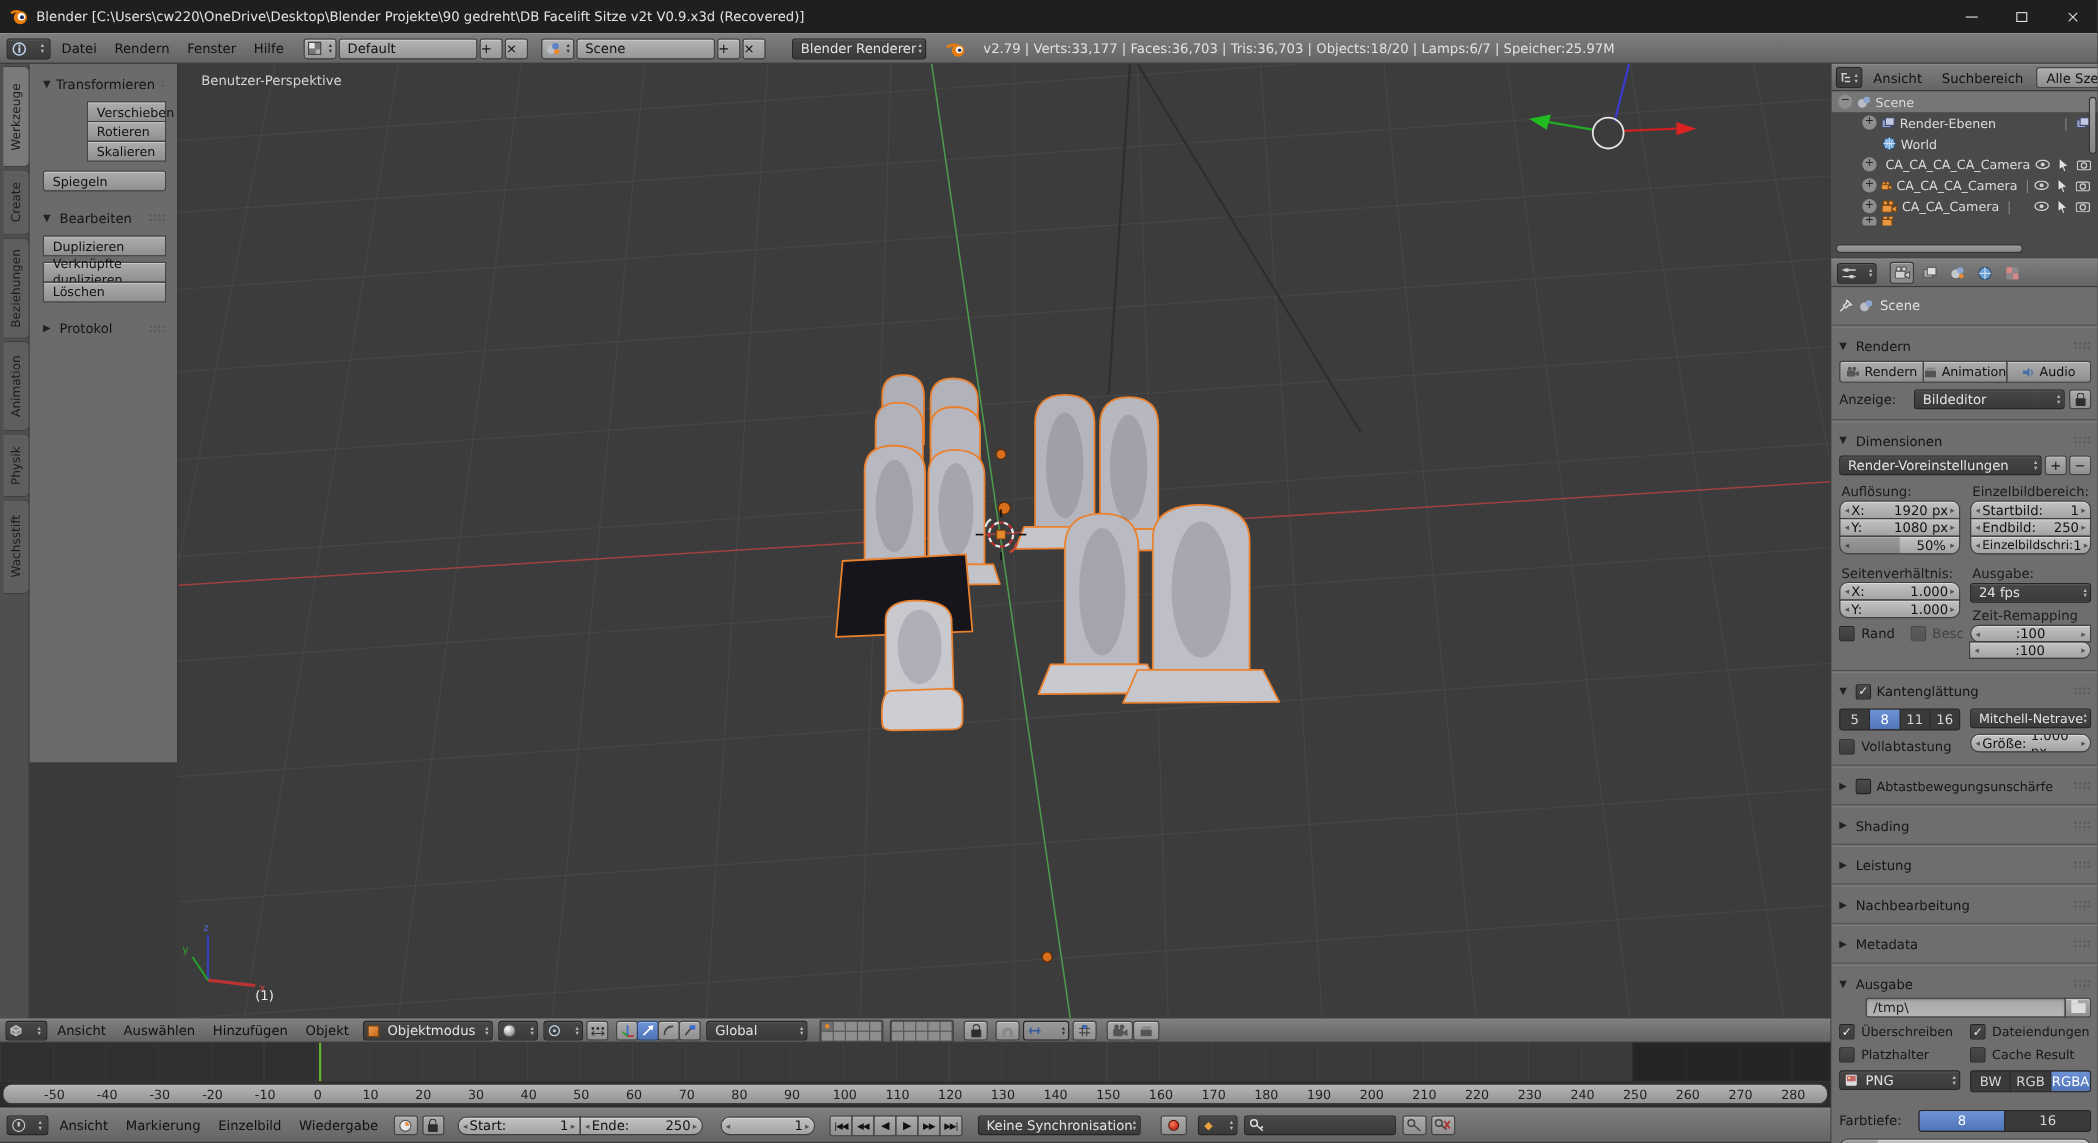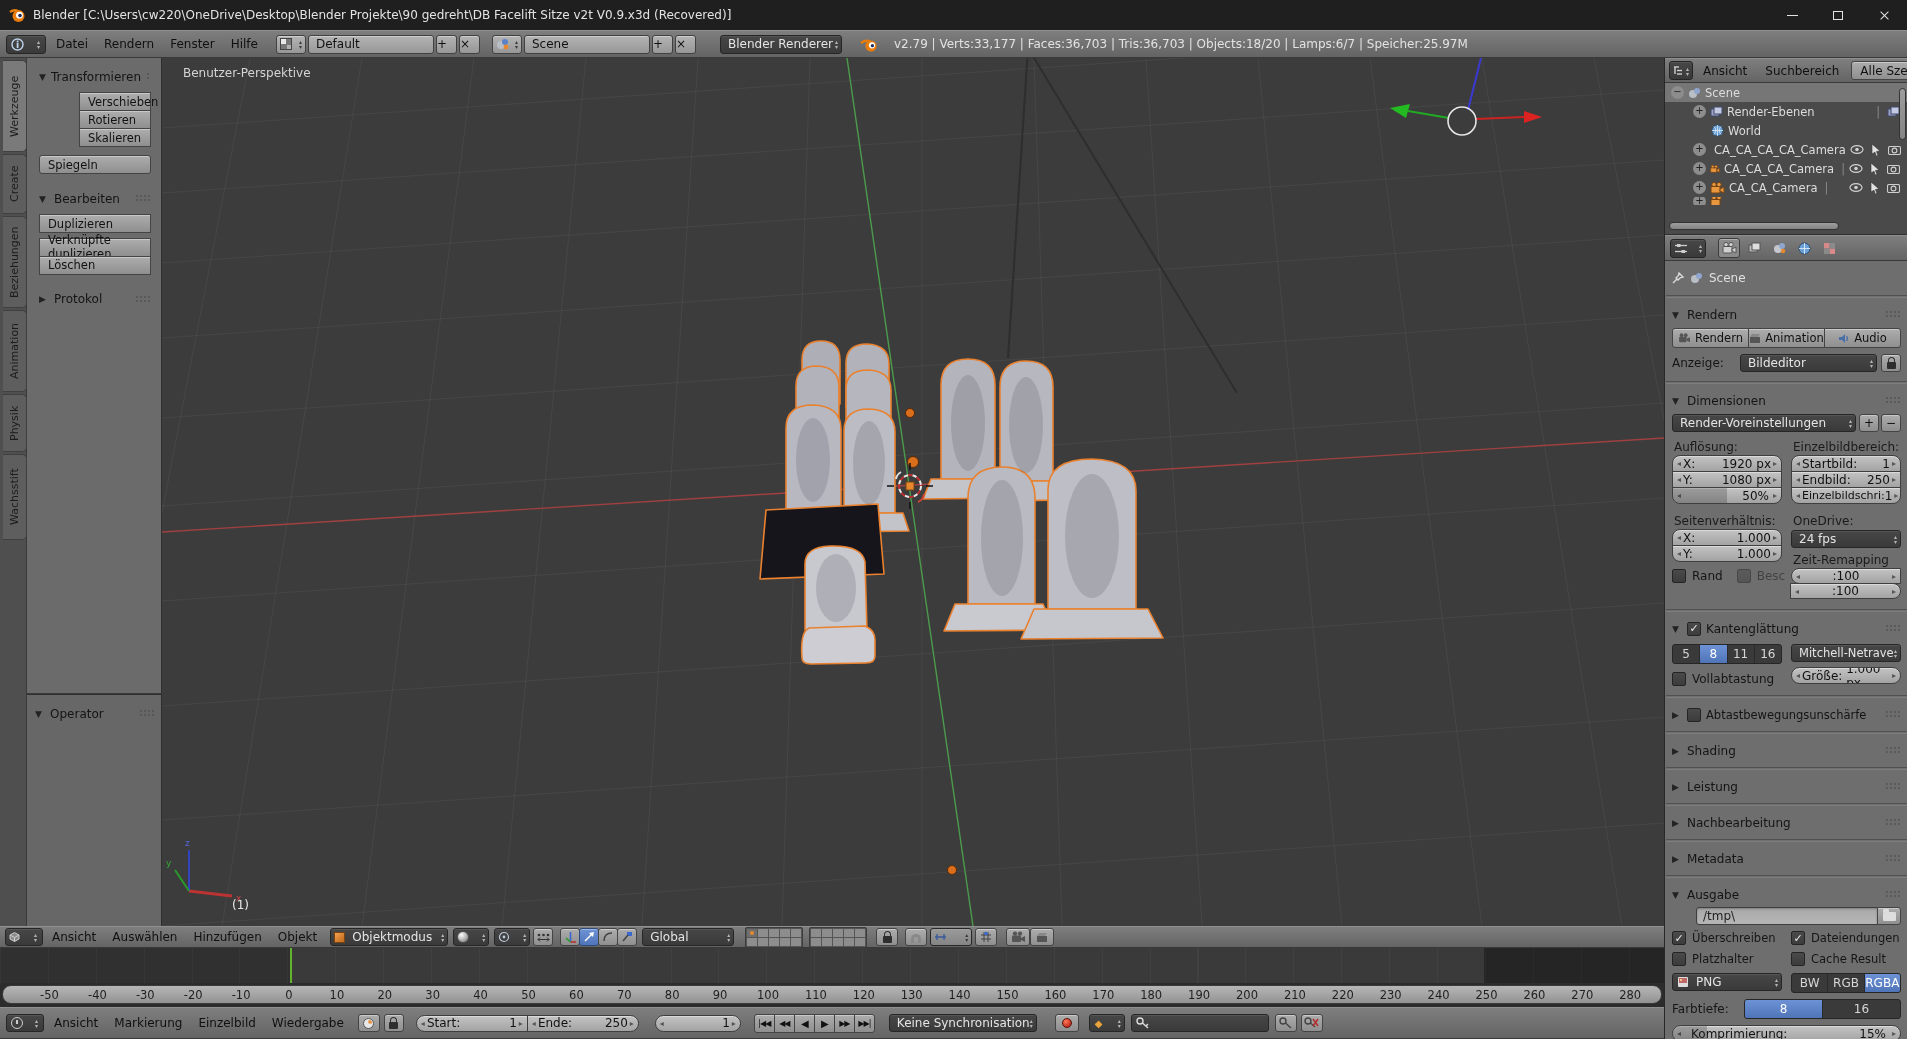--- a/index.html
+++ b/index.html
@@ -267,27 +267,20 @@
       </div>
       <div style="margin-top:6px;"><div class="btn-light shelf-btn">Duplizieren</div><div class="btn-light shelf-btn">Verknüpfte duplizieren</div><div class="btn-light shelf-btn">Löschen</div></div>
 
       <div class="panel-h" style="margin-top:14px;">
         <span class="tri c"></span>
         <span class="ph-label">Protokol</span>
         <span class="grip"></span>
       </div>
     </div>
 
-    <div class="operator">
-      <div class="panel-h">
-        <span class="tri e"></span>
-        <span class="ph-label">Operator</span>
-        <span class="grip"></span>
-      </div>
-    </div>
 
     <div class="viewport">
       <svg width="1502" height="868" viewBox="0 0 1502 868">
 
         <g stroke="rgba(255,255,255,0.055)" stroke-width="1">
           <line x1="0" y1="70" x2="1502" y2="-33"></line>
             <line x1="0" y1="135" x2="1502" y2="32"></line>
           <line x1="0" y1="205" x2="1502" y2="102"></line>
             <line x1="0" y1="280" x2="1502" y2="177"></line>
           <line x1="0" y1="360" x2="1502" y2="257"></line>
@@ -693,21 +686,21 @@
               <span class="val">1</span>
             </div>
             <div class="numf">
               <span class="lbl">Endbild:</span>
               <span class="val">250</span>
             </div>
             <div class="numf bot">
               <span class="lbl" style="font-size:11px">Einzelbildschri:</span>
               <span class="val">1</span>
             </div>
-            <div class="collbl" style="margin-top:10px">OneDrive:</div>
+            <div class="collbl" style="margin-top:10px">Ausgabe:</div>
             <div class="dd h18">
               <span class="val">24 fps</span>
                 <span class="updn"></span>
             </div>
             <div class="collbl" style="margin-top:5px">Zeit-Remapping</div>
             <div class="pair">
               <div class="numf">
                   <span class="val" style="margin:0 auto">:100</span>
                 </div>
               <div class="numf">
@@ -830,21 +823,21 @@
             </div>
           </div>
           <div class="col">
             <div class="seg channels">
                 <span>BW</span>
                 <span>RGB</span>
                 <span class="on">RGBA</span>
               </div>
           </div>
         </div>
-        <div style="display:flex; align-items:center; margin-top:6px; gap:4px;">
+        <div style="display:flex; align-items:center; margin-top:16px; gap:4px;">
           <span style="width:68px">Farbtiefe:</span>
           <div class="seg depths" style="flex:1">
               <span class="on">8</span>
               <span>16</span>
             </div>
         </div>
         <div class="numf slider" style="margin-top:6px; border-radius:9px;">
           <span class="fill" style="width:15%"></span>
           <span class="lbl" style="margin-left:8px">Komprimierung:</span>
           <span class="val" style="margin-right:4px">15%</span>

